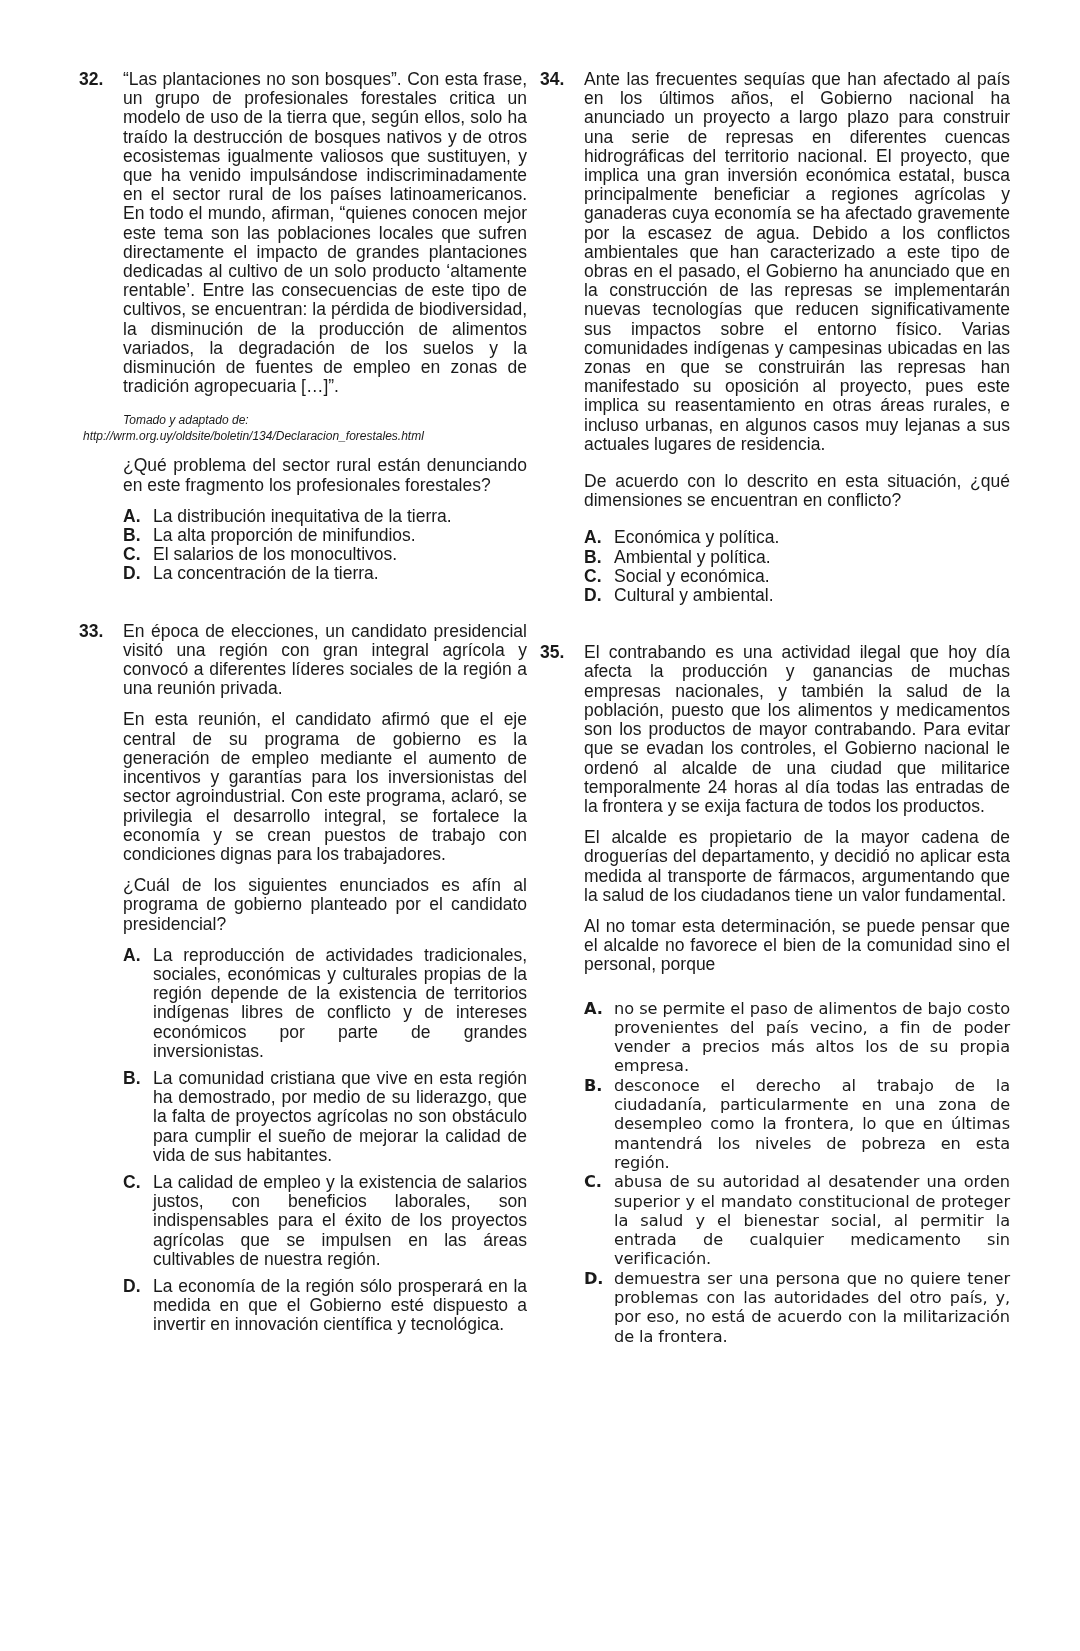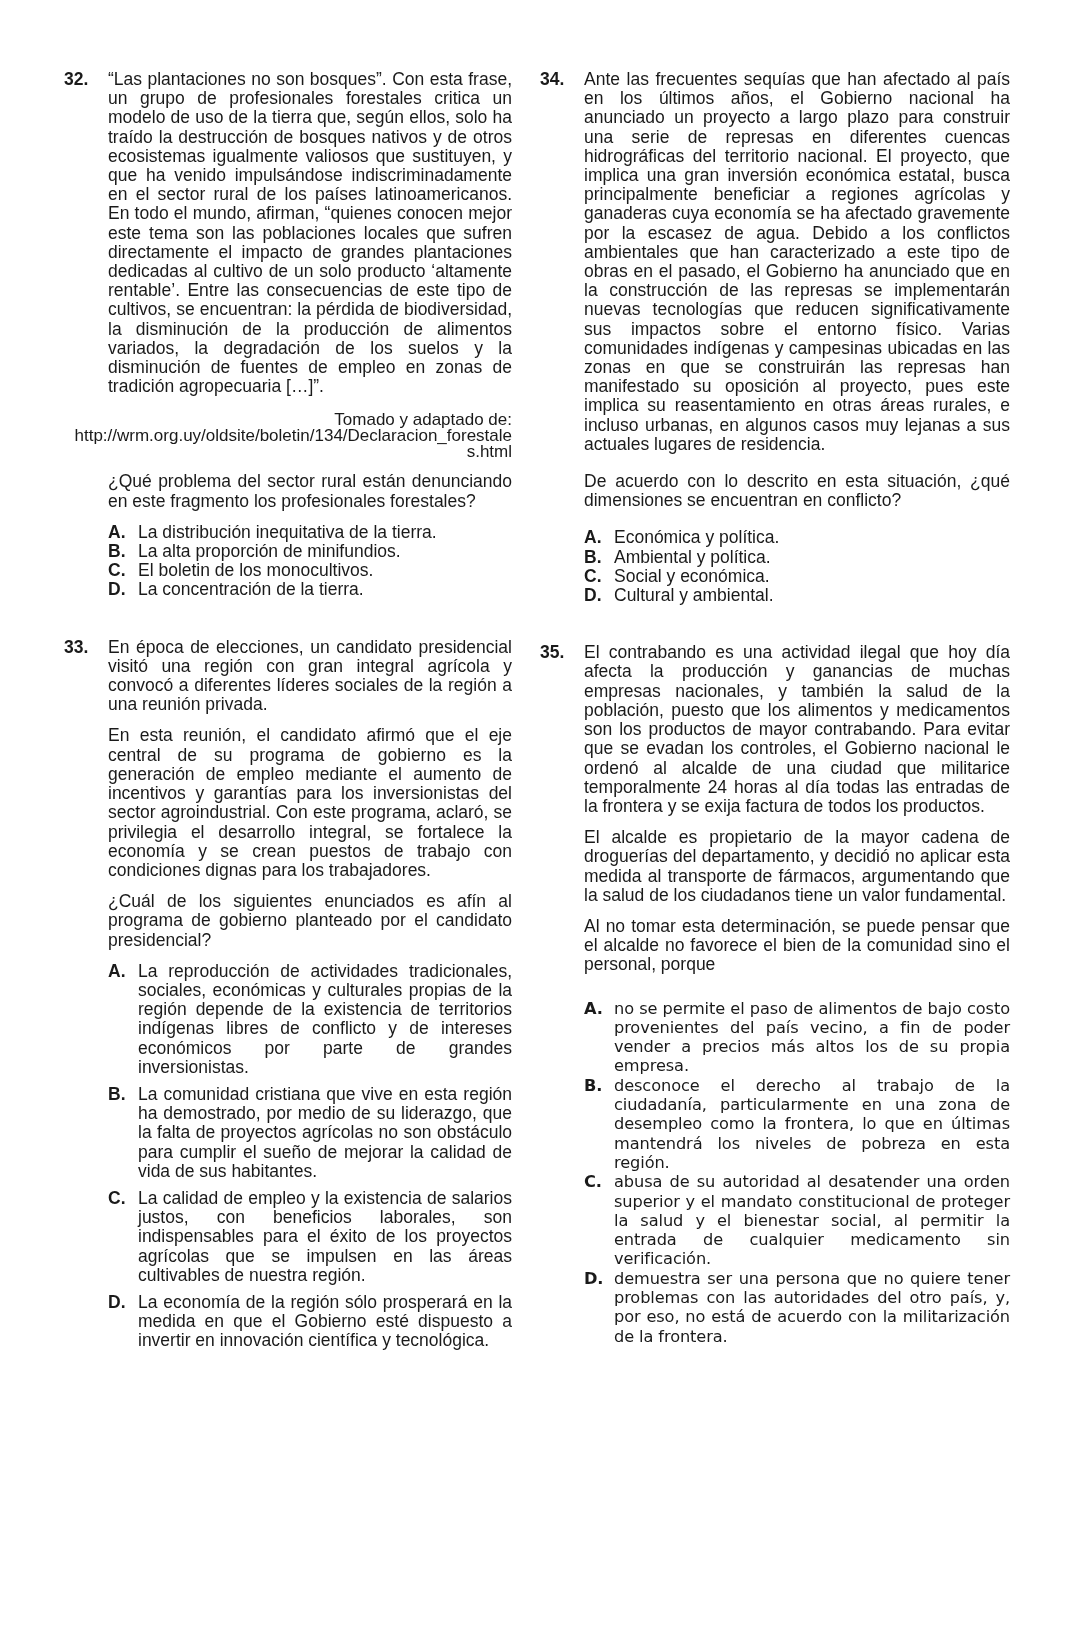--- a/index.html
+++ b/index.html
@@ -1,26 +1,26 @@
 <!DOCTYPE html>
 <html><head>
 <meta charset="utf-8">
 <style>
   html, body { margin: 0; padding: 0; background: #ffffff; }
   body { width: 1080px; height: 1651px; position: relative; overflow: hidden;
          font-family: "Liberation Sans", sans-serif; color: #1a1a1a; }
   .page { position: absolute; left: 0; top: 0; width: 1080px; height: 1651px; }
   .col { position: absolute; top: 70px; }
-  .col-left { left: 64px; width: 448px; }
+  .col-left { left: 79px; width: 448px; }
   .col-right { left: 540px; width: 470px; }
   .q { position: relative; padding-left: 44px; }
   .qnum { position: absolute; left: 0; top: 0; font-weight: bold; font-size: 17.5px; line-height: 19.2px; }
   .p { font-size: 17.5px; line-height: 19.2px; text-align: justify; margin: 0 0 12px 0; }
   .p.last-tight { margin-bottom: 16px; }
-  .source { font-size: 17px; line-height: 16px; text-align: right; margin: 0 0 12px 0; }
+  .source { font-size: 12px; line-height: 16px; margin: 0 0 12px 0; font-style: italic; }
   .source .url { display: block; }
   .opts { margin: 0; padding: 0; list-style: none; }
   .opt { position: relative; padding-left: 30px; font-size: 17.5px; line-height: 19.2px; text-align: justify; }
   .opt .letter { position: absolute; left: 0; top: 0; font-weight: bold; }
   .opts.short .opt { margin-bottom: 0; }
   .opts.long .opt { margin-bottom: 8px; }
   .opts.tahoma .opt { font-family: "DejaVu Sans", sans-serif; font-size: 16.2px; line-height: 19.3px; margin-bottom: 0; letter-spacing: -0.1px; }
   .q32 { margin-bottom: 38px; }
   .q34 { margin-bottom: 38px; }
   .gap-before-opts { margin-bottom: 18px; }
@@ -36,21 +36,21 @@
       <span class="qnum">32.</span>
       <p class="p last-tight">“Las plantaciones no son bosques”. Con esta frase, un grupo de profesionales forestales critica un modelo de uso de la tierra que, según ellos, solo ha traído la destrucción de bosques nativos y de otros ecosistemas igualmente valiosos que sustituyen, y que ha venido impulsándose indiscriminadamente en el sector rural de los países latinoamericanos. En todo el mundo, afirman, “quienes conocen mejor este tema son las poblaciones locales que sufren directamente el impacto de grandes plantaciones dedicadas al cultivo de un solo producto ‘altamente rentable’. Entre las consecuencias de este tipo de cultivos, se encuentran: la pérdida de biodiversidad, la disminución de la producción de alimentos variados, la degradación de los suelos y la disminución de fuentes de empleo en zonas de tradición agropecuaria […]”.</p>
       <div class="source">
         <span class="url">Tomado y adaptado de:</span>
         <span class="url" style="word-break: break-all; margin-left:-40px;">http://wrm.org.uy/oldsite/boletin/134/Declaracion_forestales.html</span>
       </div>
       <p class="p">¿Qué problema del sector rural están denunciando en este fragmento los profesionales forestales?</p>
       <ul class="opts short">
         <li class="opt"><span class="letter">A.</span><span>La distribución inequitativa de la tierra.</span></li>
         <li class="opt"><span class="letter">B.</span><span>La alta proporción de minifundios.</span></li>
-        <li class="opt"><span class="letter">C.</span><span>El boletin de los monocultivos.</span></li>
+        <li class="opt"><span class="letter">C.</span><span>El salarios de los monocultivos.</span></li>
         <li class="opt"><span class="letter">D.</span><span>La concentración de la tierra.</span></li>
       </ul>
     </div>
 
     <div class="q q33" style="margin-top:14px;">
       <span class="qnum">33.</span>
       <p class="p">En época de elecciones, un candidato presidencial visitó una región con gran integral agrícola y convocó a diferentes líderes sociales de la región a una reunión privada.</p>
       <p class="p">En esta reunión, el candidato afirmó que el eje central de su programa de gobierno es la generación de empleo mediante el aumento de incentivos y garantías para los inversionistas del sector agroindustrial. Con este programa, aclaró, se privilegia el desarrollo integral, se fortalece la economía y se crean puestos de trabajo con condiciones dignas para los trabajadores.</p>
       <p class="p">¿Cuál de los siguientes enunciados es afín al programa de gobierno planteado por el candidato presidencial?</p>
       <ul class="opts long">

